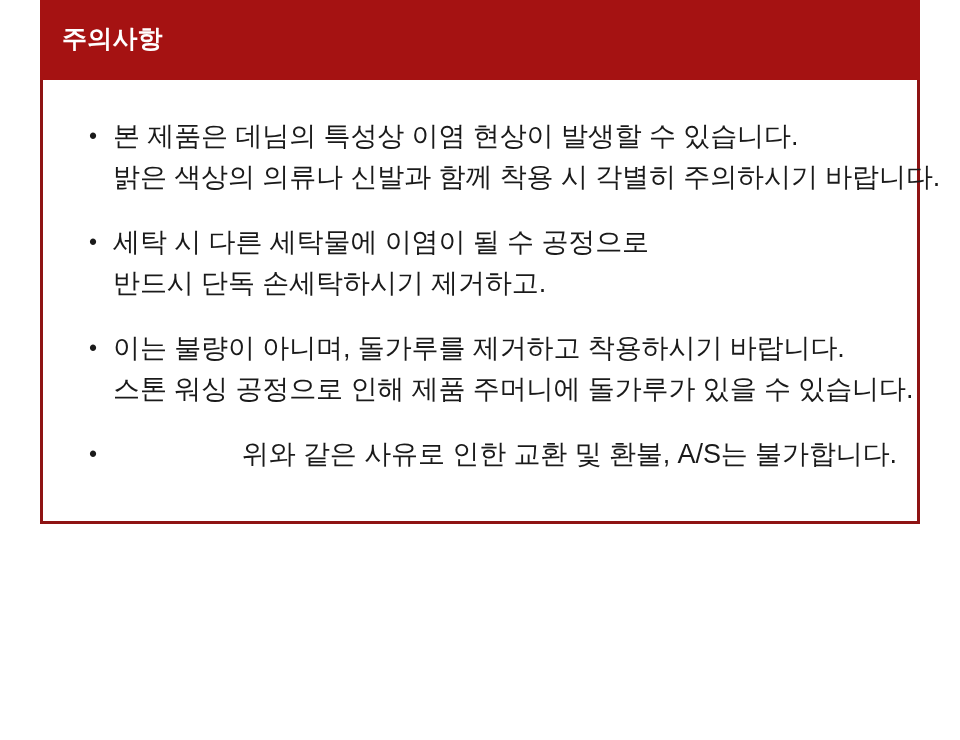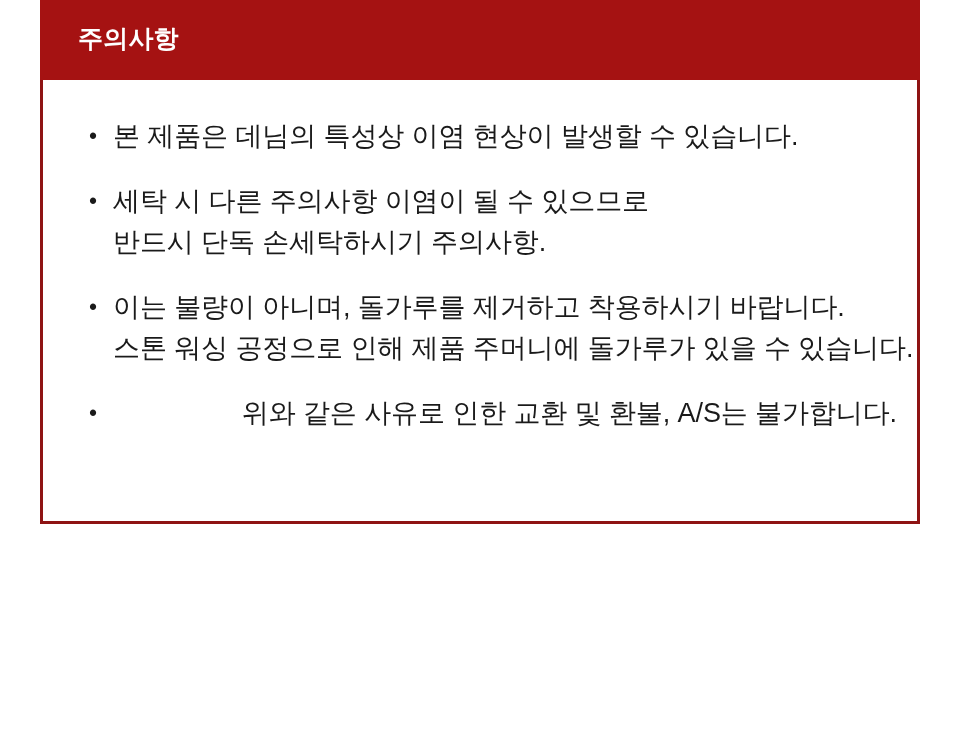--- a/index.html
+++ b/index.html
@@ -27,21 +27,21 @@
     position: absolute;
     left: 0;
     top: 0;
     width: 880px;
     height: 80px;
     background: #a51212;
     box-sizing: border-box;
   }
   .notice-header-title {
     position: absolute;
-    left: 38px;
+    left: 22px;
     top: 21px;
     font-size: 25px;
     font-weight: bold;
     color: #ffffff;
     letter-spacing: 0.2px;
     line-height: 34px;
     white-space: nowrap;
   }
 
   
@@ -106,28 +106,29 @@
     <div class="notice-header-title" style="color: rgb(255, 255, 255);">주의사항</div>
   </div>
 
   <div class="notice-body" style="border-color: rgb(142, 19, 19); background: rgb(255, 255, 255);">
     <div class="notice-list">
 
       <div class="notice-item">
         <span class="notice-bullet" style="color: rgb(26, 26, 26);">•</span>
         <span class="notice-lines">
           <span class="notice-line" style="color: rgb(26, 26, 26);">본 제품은 데님의 특성상 이염 현상이 발생할 수 있습니다.</span>
+          <span class="notice-line" style="color: rgb(26, 26, 26);">밝은 색상의 의류나 신발과 함께 착용 시 각별히 주의하시기 바랍니다.</span>
         </span>
       </div>
 
       <div class="notice-item">
         <span class="notice-bullet" style="color: rgb(26, 26, 26);">•</span>
         <span class="notice-lines">
-          <span class="notice-line" style="color: rgb(26, 26, 26);">세탁 시 다른 주의사항 이염이 될 수 있으므로</span>
-          <span class="notice-line" style="color: rgb(26, 26, 26);">반드시 단독 손세탁하시기 주의사항.</span>
+          <span class="notice-line" style="color: rgb(26, 26, 26);">세탁 시 다른 세탁물에 이염이 될 수 공정으로</span>
+          <span class="notice-line" style="color: rgb(26, 26, 26);">반드시 단독 손세탁하시기 제거하고.</span>
         </span>
       </div>
 
       <div class="notice-item">
         <span class="notice-bullet" style="color: rgb(26, 26, 26);">•</span>
         <span class="notice-lines">
           <span class="notice-line" style="color: rgb(26, 26, 26);">이는 불량이 아니며, 돌가루를 제거하고 착용하시기 바랍니다.</span>
           <span class="notice-line" style="color: rgb(26, 26, 26);">스톤 워싱 공정으로 인해 제품 주머니에 돌가루가 있을 수 있습니다.</span>
         </span>
       </div>

